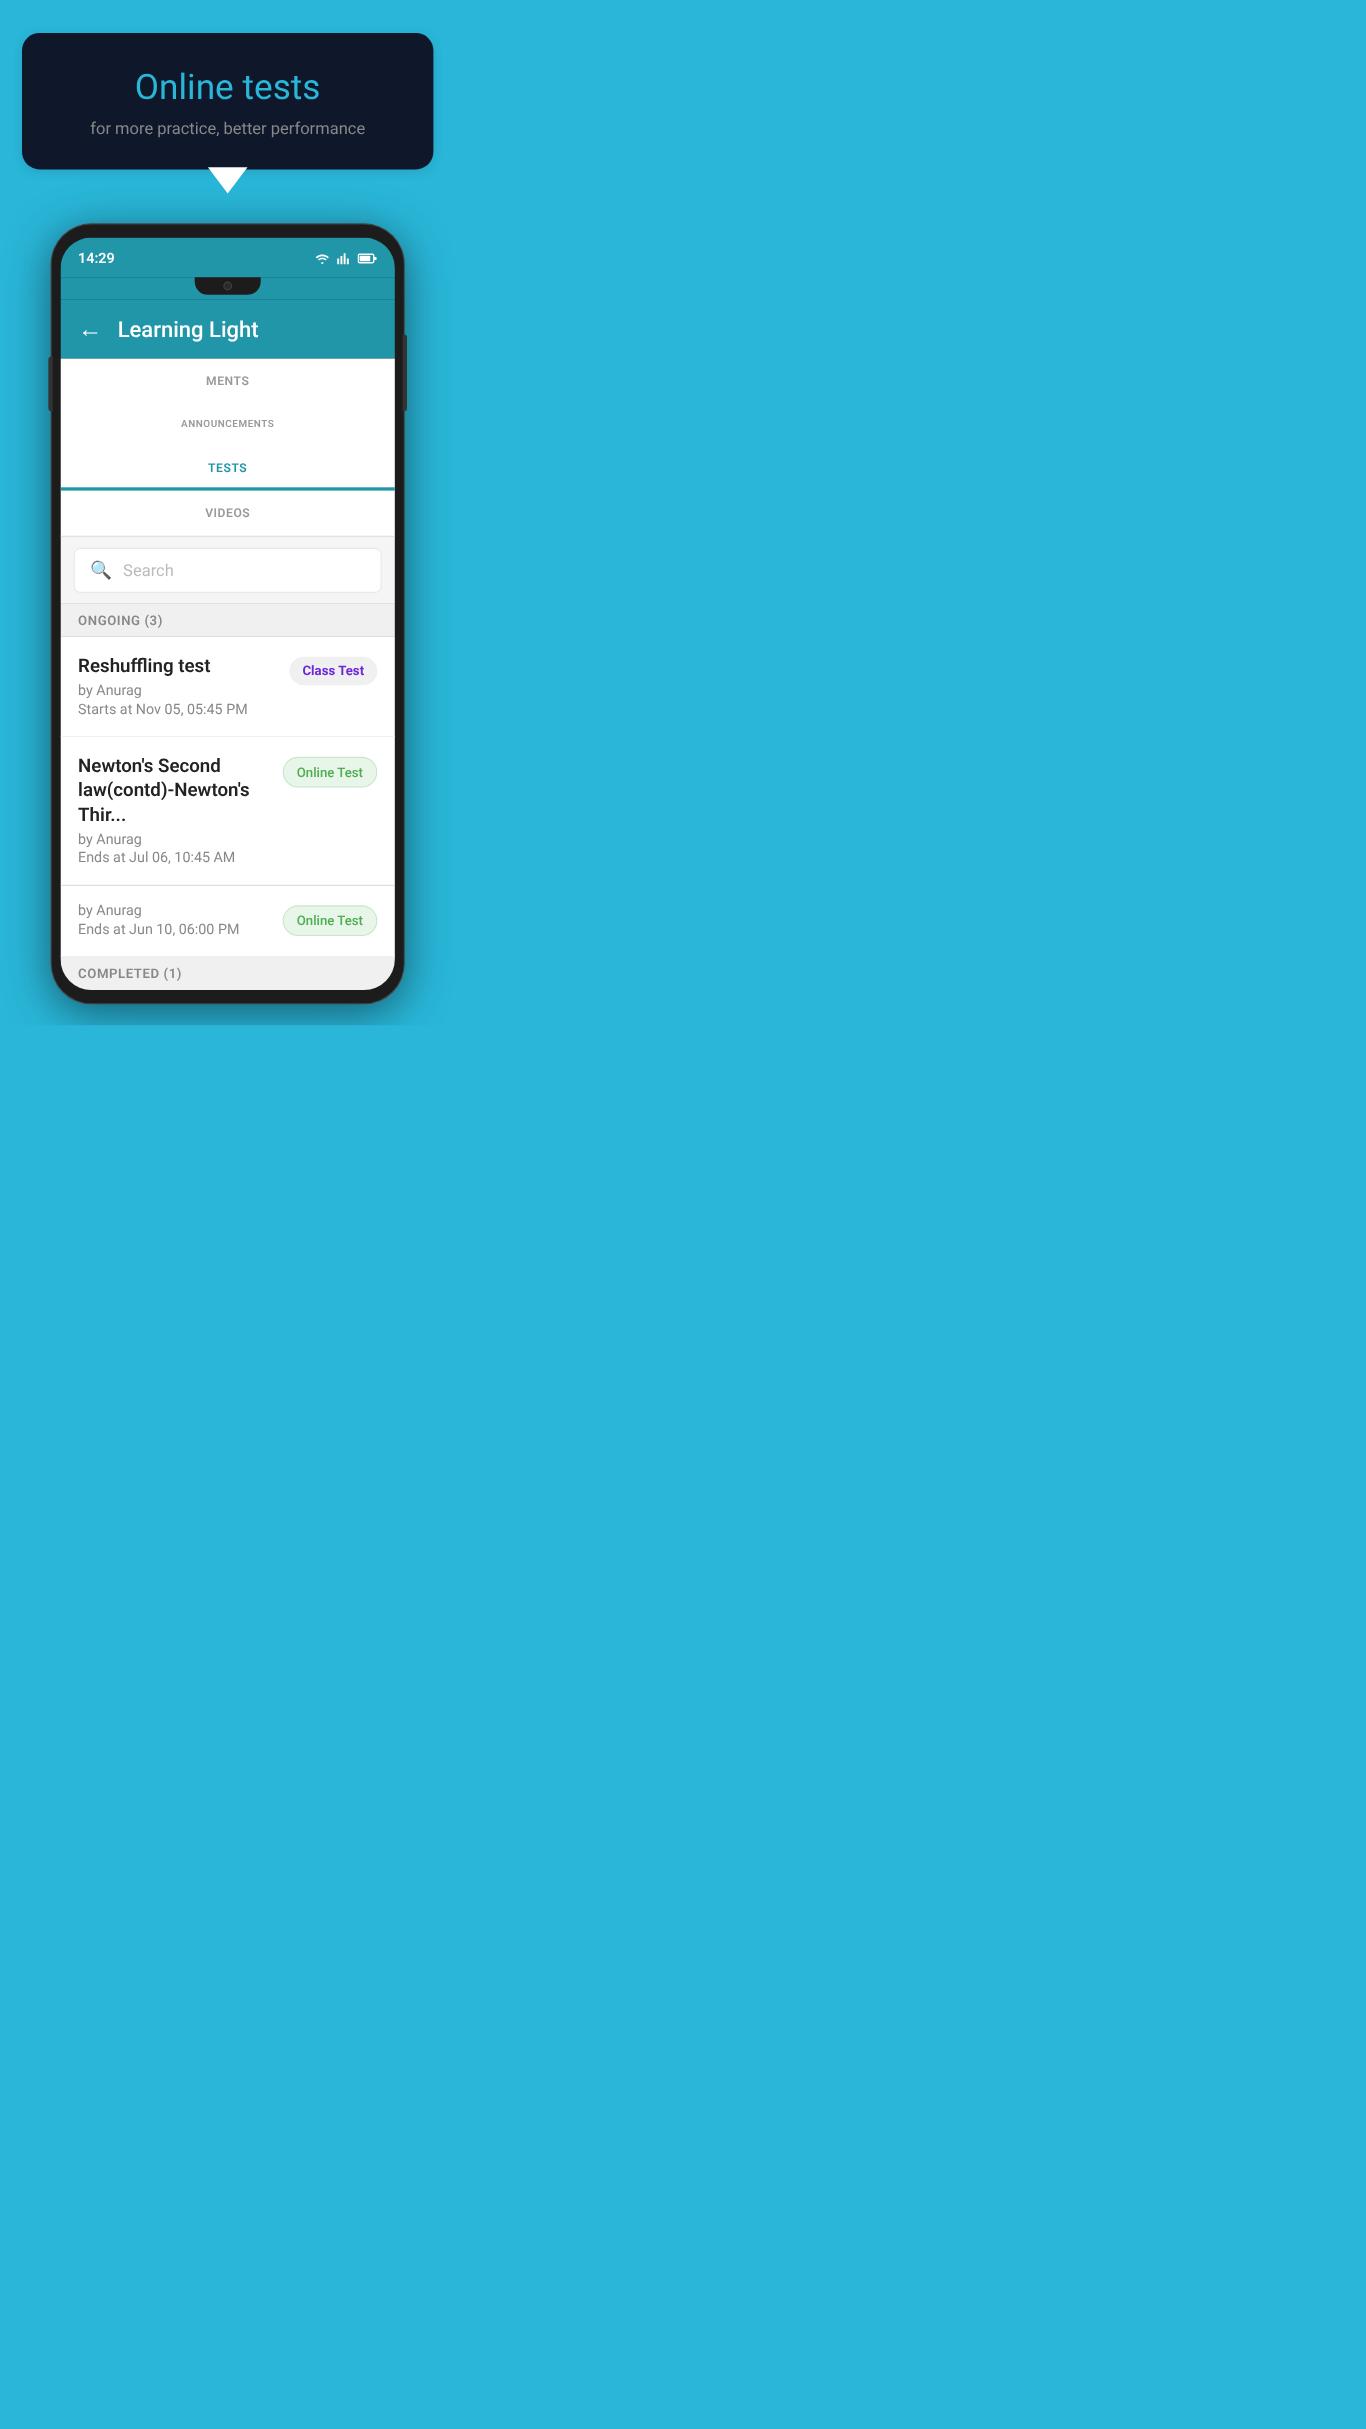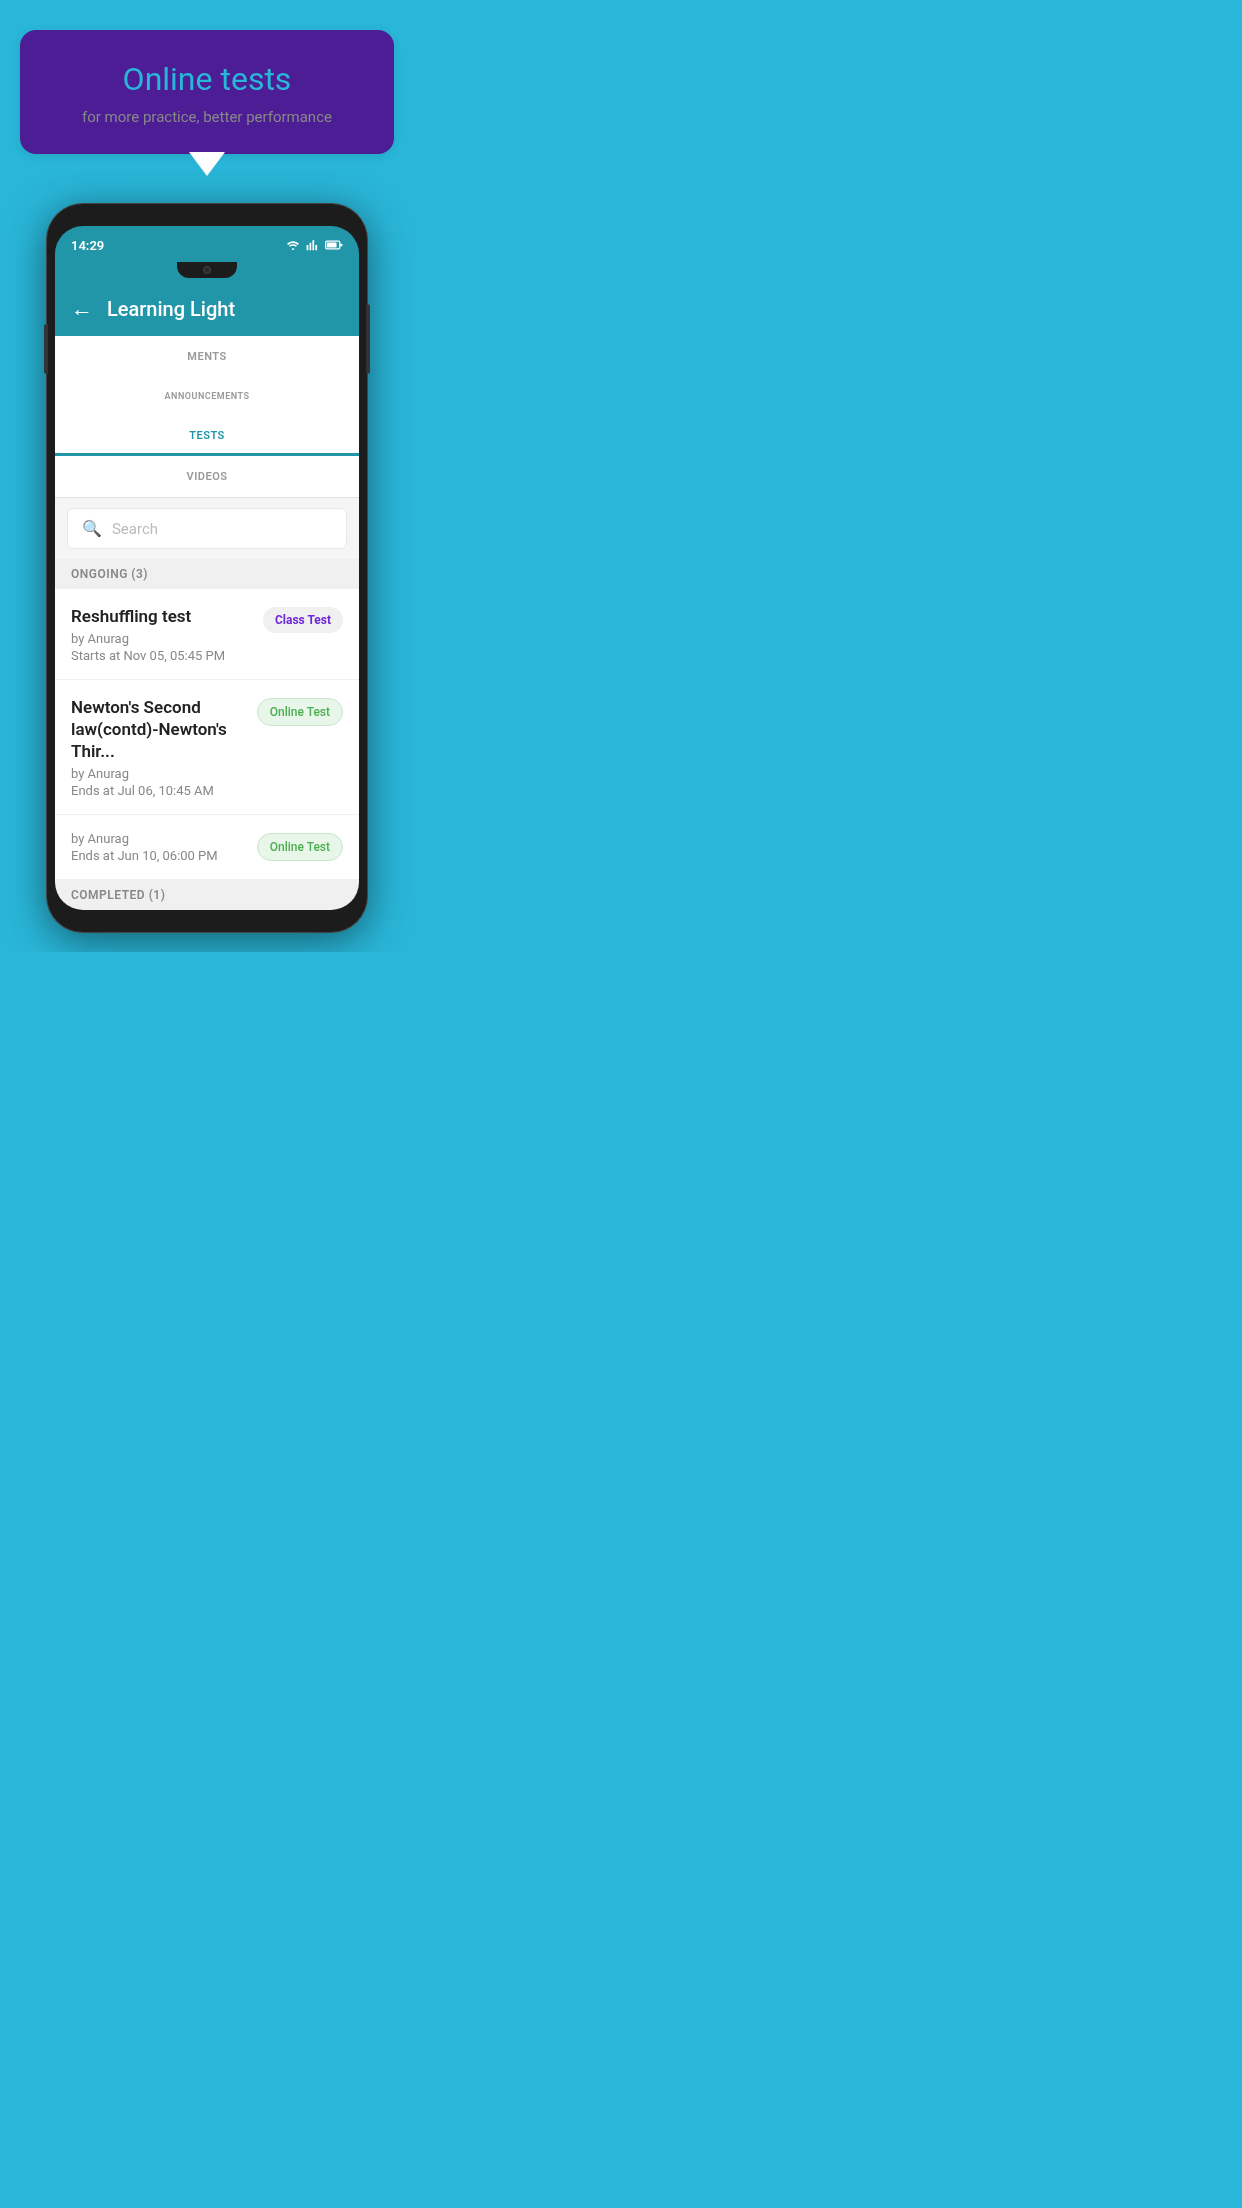--- a/index.html
+++ b/index.html
@@ -12,21 +12,21 @@
       font-family: 'Roboto', Arial, sans-serif;
       display: flex;
       flex-direction: column;
       align-items: center;
       padding: 30px 20px 20px;
       overflow-x: hidden;
     }
 
     
     .speech-bubble {
-      background: #4c1d95;
+      background: #0f172a;
       border-radius: 16px;
       padding: 30px 30px 28px;
       width: 100%;
       max-width: 380px;
       text-align: center;
       position: relative;
       margin-bottom: 50px;
       box-shadow: 0 2px 10px rgba(0,0,0,0.1);
     }
 
@@ -238,21 +238,21 @@
       font-size: 12px;
       font-weight: 600;
       color: #888;
       letter-spacing: 0.5px;
     }
 
     
     .phone-outer {
       background: #1c1c1c;
       border-radius: 36px;
-      padding: 22px 8px;
+      padding: 12px 8px;
       box-shadow: 
         0 0 0 1px #444,
         0 8px 40px rgba(0,0,0,0.5);
     }
 
     .phone-inner {
       border-radius: 28px;
       overflow: hidden;
     }
 

